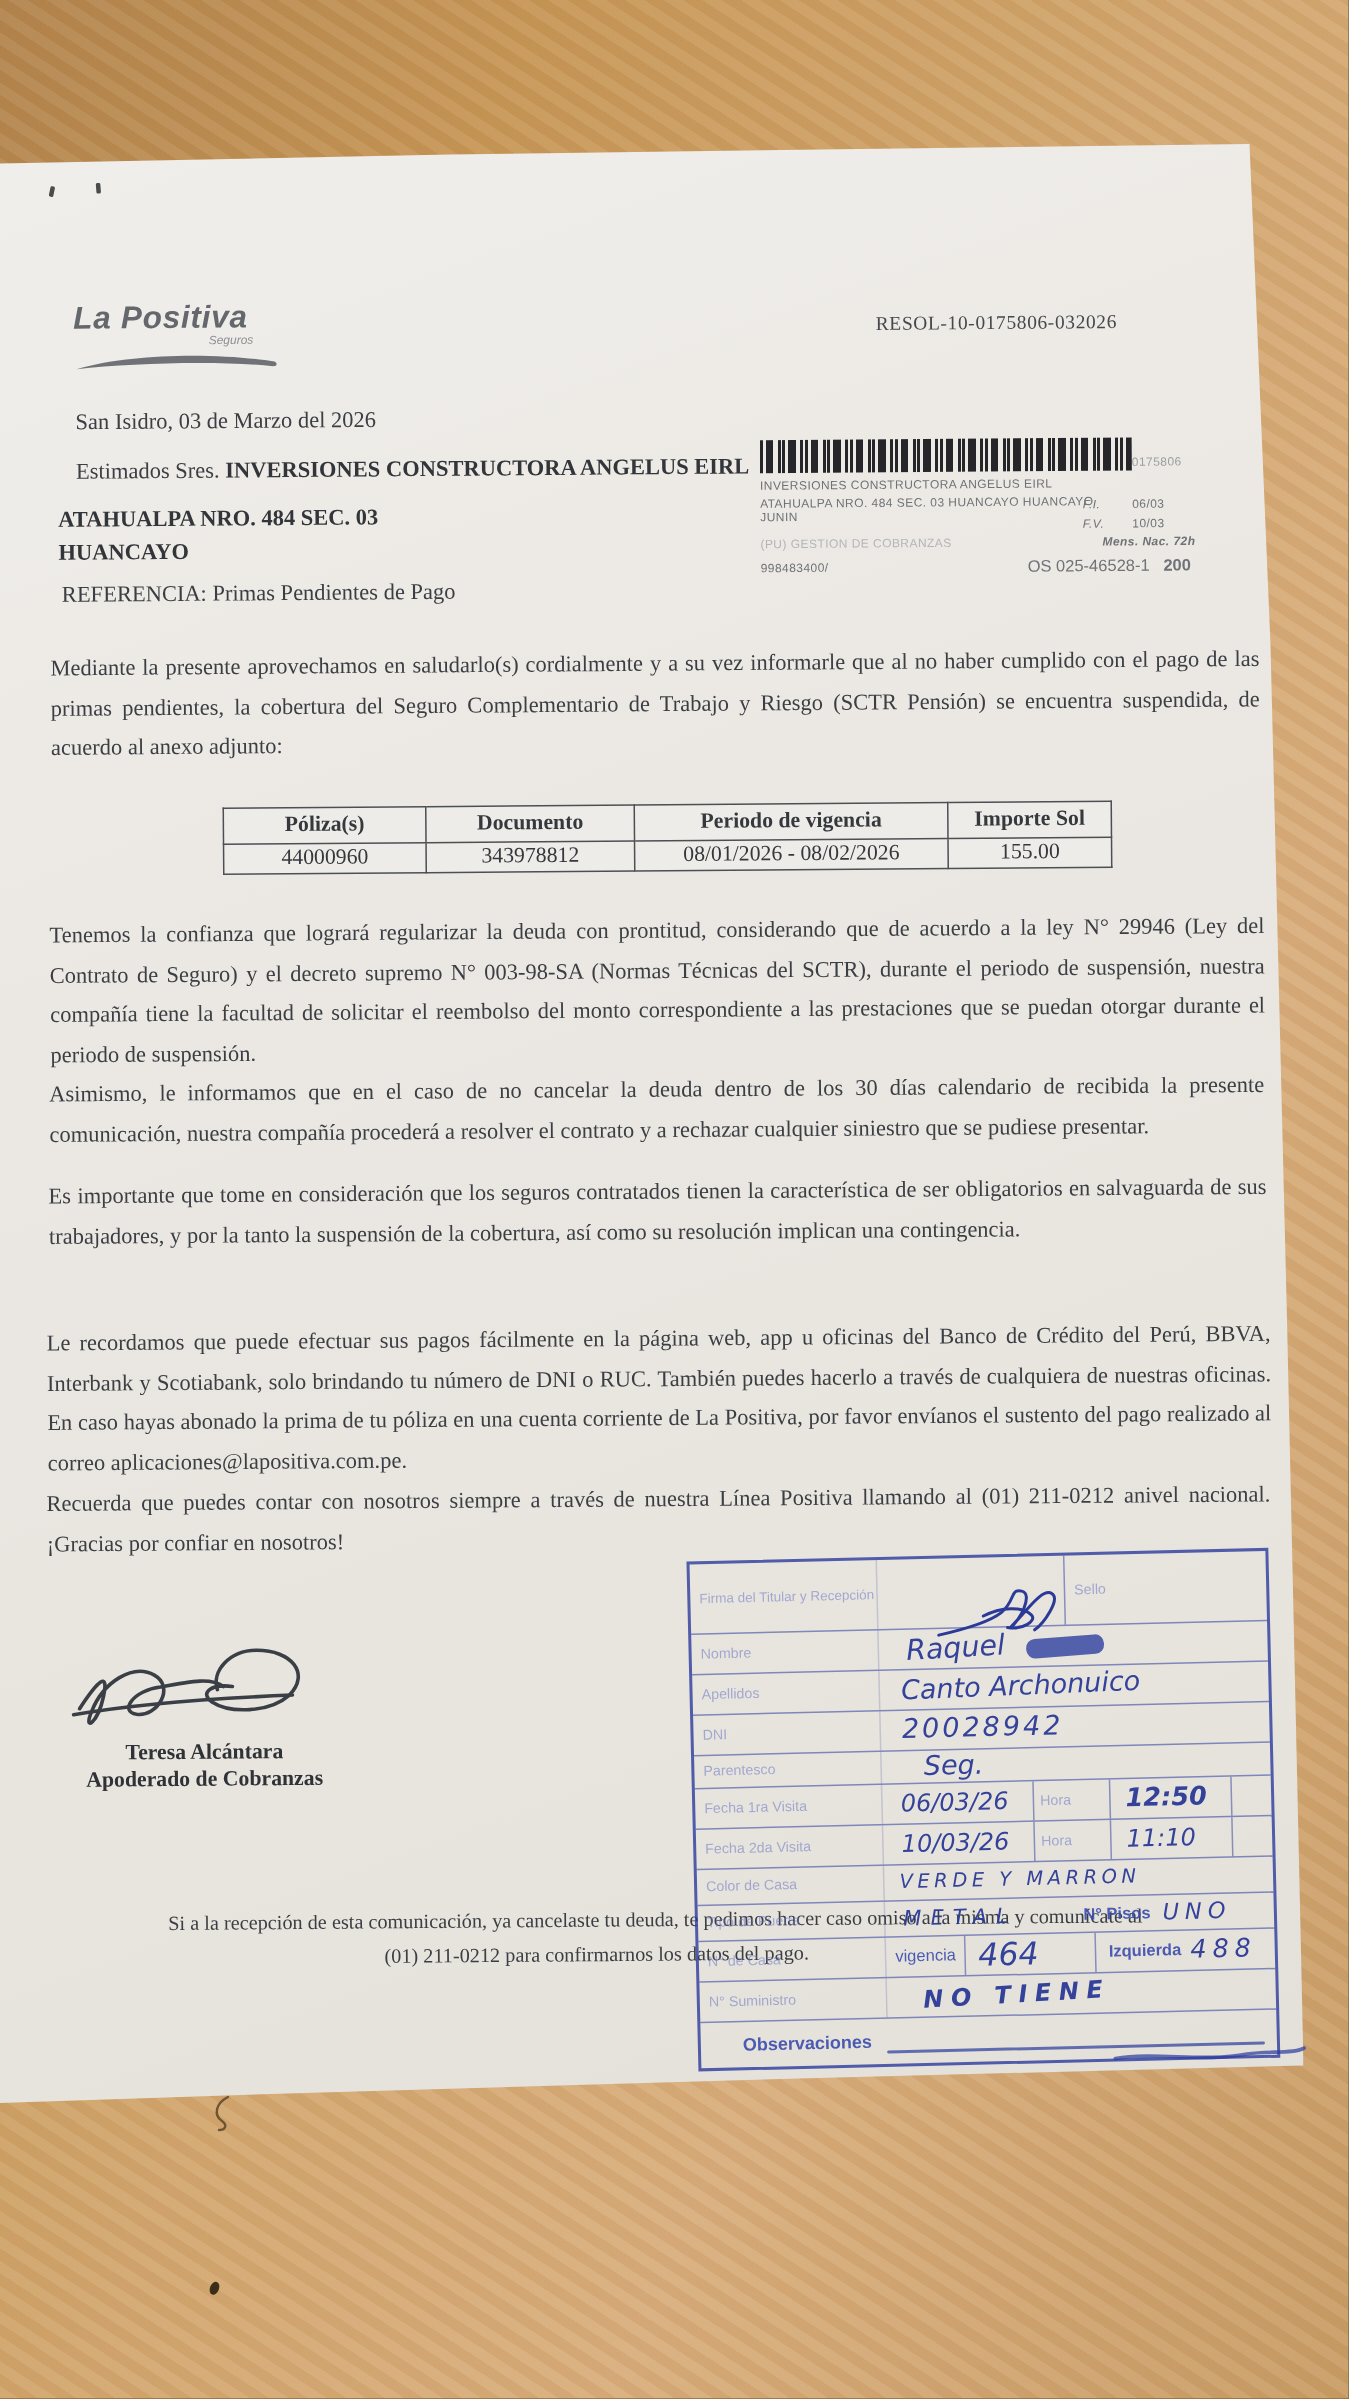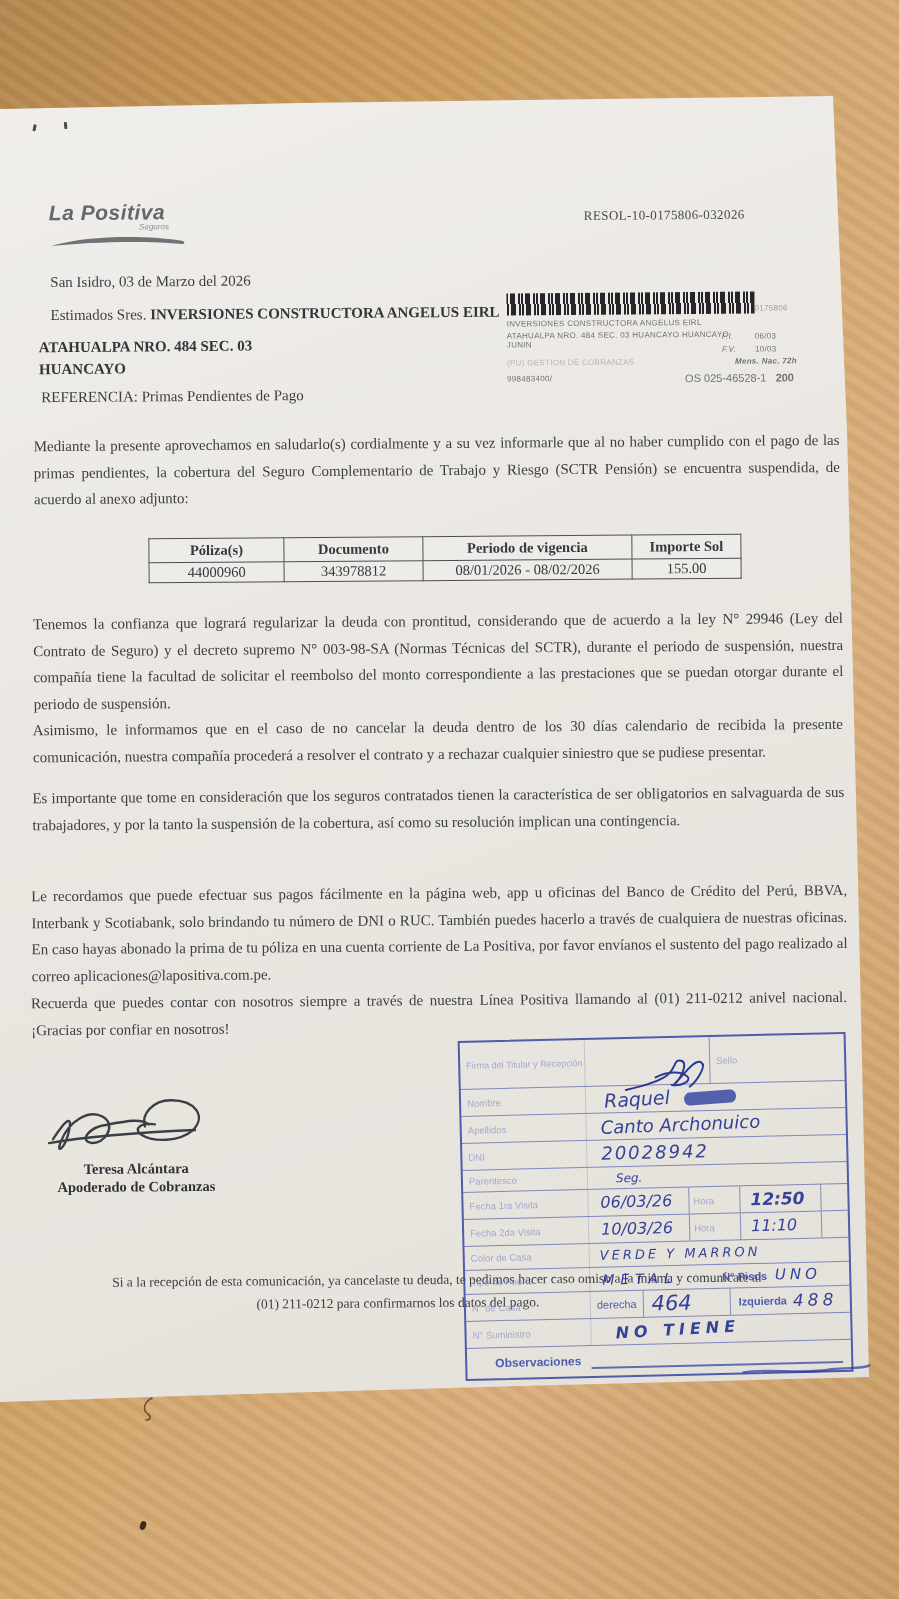--- a/index.html
+++ b/index.html
@@ -159,21 +159,21 @@
           <span class="hand" style="font-size:18px;margin-left:14px;transform:rotate(-1deg);">Canto Archonuico</span>
         </div>
 
         <div class="srow" style="height:26px;">
           <div class="slabel">DNI</div>
           <span class="hand" style="font-size:18px;margin-left:14px;letter-spacing:2px;">20028942</span>
         </div>
 
         <div class="srow" style="height:21px;">
           <div class="slabel">Parentesco</div>
-          <span class="hand" style="font-size:12px;margin-left:28px;">Seg.</span>
+          <span class="hand" style="font-size:18px;margin-left:28px;">Seg.</span>
         </div>
 
         <div class="srow" style="height:26px;">
           <div class="slabel">Fecha 1ra Visita</div>
           <span class="hand" style="font-size:16px;margin-left:12px;width:88px;">06/03/26</span>
           <div class="hbox" style="width:46px;padding-left:4px;">
               <span style="font-size:9.5px;color:#6a76c2;opacity:.55;">Hora</span>
             </div>
           <span class="hand" style="font-size:17px;font-weight:bold;margin-left:10px;width:70px;">12:50</span>
           <div class="hbox" style="flex:1;border-right:none;"></div>
@@ -196,21 +196,21 @@
 
         <div class="srow" style="height:23px;">
           <div class="slabel">Tipo de Puerta</div>
           <span class="hand" style="font-size:14px;margin-left:12px;letter-spacing:6px;width:120px;">METAL</span>
           <span class="printed" style="font-size:11px;font-weight:bold;">N° Pisos</span>
           <span class="hand" style="font-size:15px;margin-left:8px;letter-spacing:4px;">UNO</span>
         </div>
 
         <div class="srow" style="height:26px;">
           <div class="slabel">N° de Casa</div>
-          <span class="printed" style="font-size:11px;margin-left:6px;">derecha</span>
+          <span class="printed" style="font-size:11px;margin-left:6px;">vigencia</span>
           <div class="hbox" style="width:78px;margin-left:6px;padding-left:8px;">
             <span class="hand" style="font-size:21px;">464</span>
           </div>
           <span class="printed" style="font-size:11px;font-weight:bold;margin-left:8px;">Izquierda</span>
           <span class="hand" style="font-size:17px;margin-left:6px;letter-spacing:4px;">488</span>
         </div>
 
         <div class="srow" style="height:26px;">
           <div class="slabel">N° Suministro</div>
           <span class="hand" style="font-size:16px;font-weight:bold;margin-left:24px;letter-spacing:5px;transform:rotate(-2deg);">NO TIENE</span>

